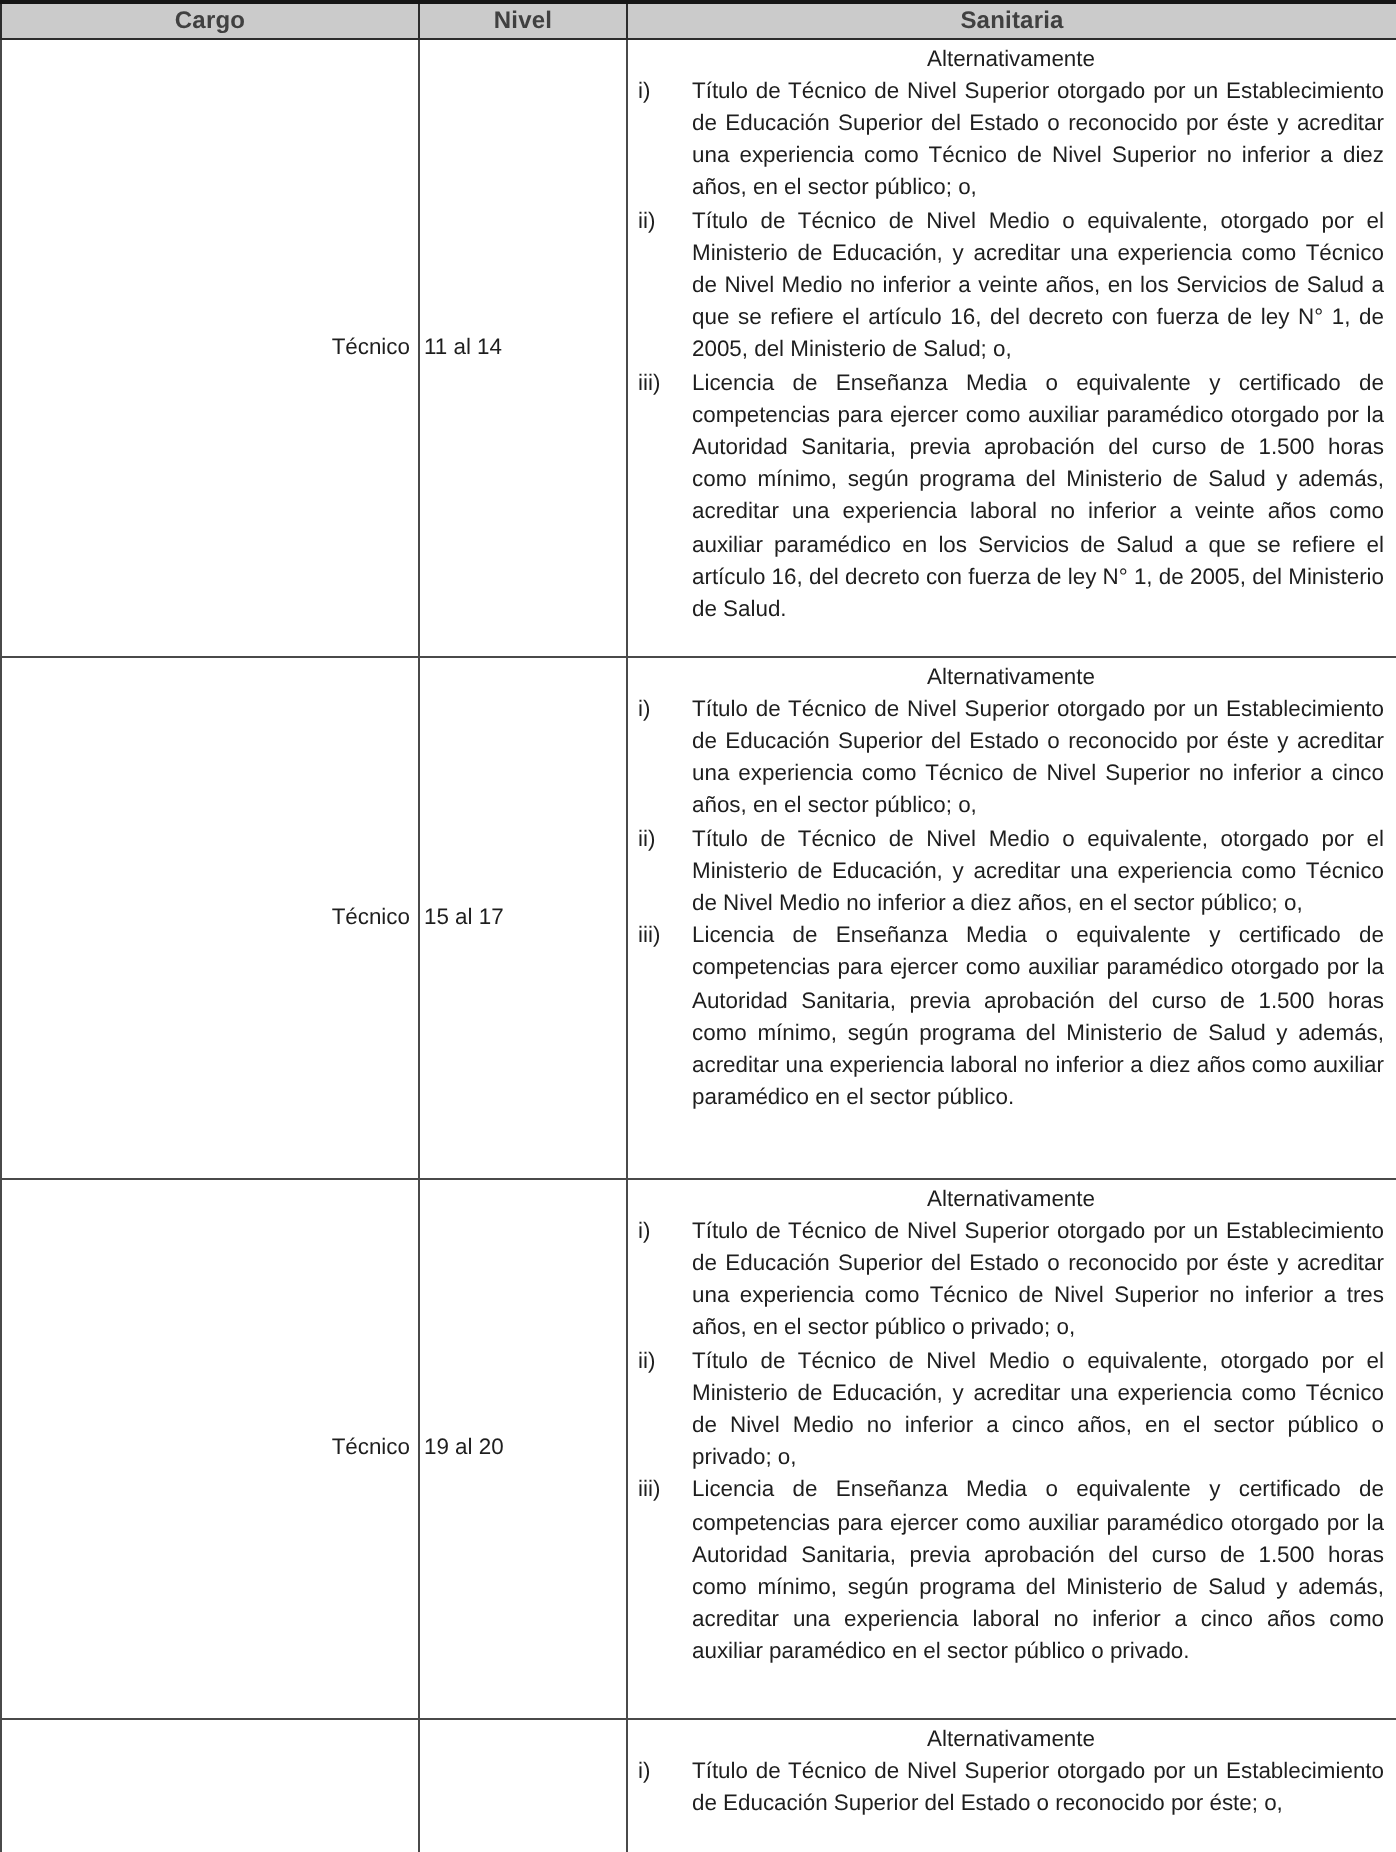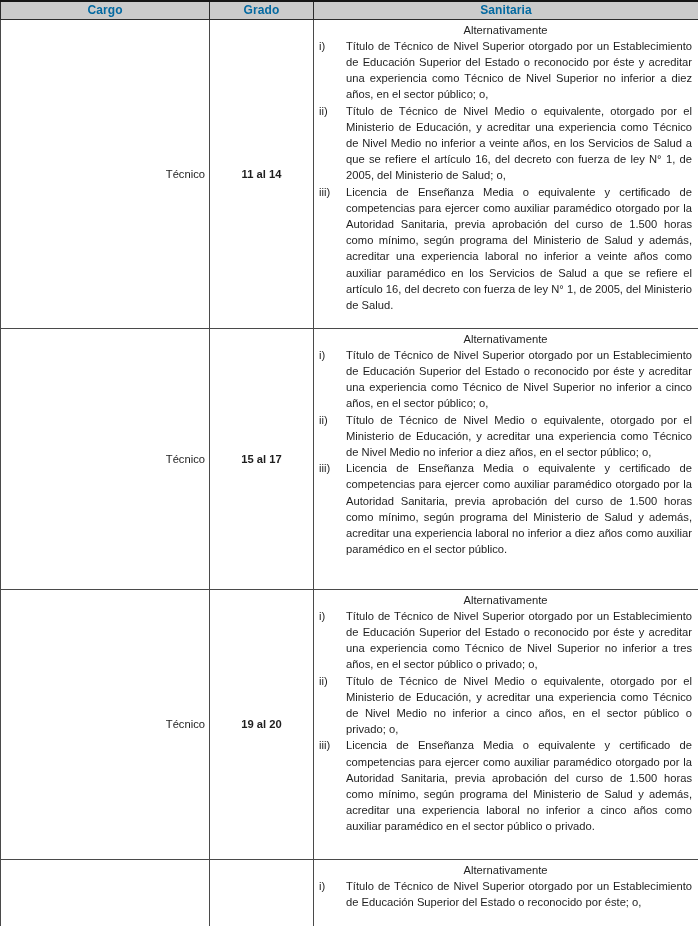--- a/index.html
+++ b/index.html
@@ -23,40 +23,39 @@
   col.c-grado { width: 104px; }
   col.c-req   { width: 385px; }
 
   th {
     background: #cbcbcb;
     border: 1px solid #2c2c2c;
     border-top: 2px solid #161616;
     height: 18px;
     font-size: 12px;
     font-weight: bold;
-    color: #0369a1;
+    color: #404040;
     padding: 1px 2px;
     text-align: center;
     vertical-align: middle;
     letter-spacing: 0.1px;
   }
   td {
     border: 1px solid #4a4a4a;
     font-size: 11.2px;
   }
   td.cell-cargo {
     vertical-align: middle;
     text-align: right;
     padding: 2px 4px 2px 7px;
   }
   td.cell-grado {
     vertical-align: middle;
-    text-align: center;
+    text-align: left;
     padding: 2px 2px;
-    font-weight: bold;
   }
   td.cell-req {
     vertical-align: top;
     padding: 2px 6px 4px 5px;
     line-height: 16.2px;
   }
   tr.r0 > td { height: 309px; }
   tr.r1 > td { height: 261px; }
   tr.r2 > td { height: 270px; }
   tr.r3 > td { height: 140px; }
@@ -72,21 +71,21 @@
 <div class="page">
   <table class="doc-table">
     <colgroup>
       <col class="c-cargo">
         <col class="c-grado">
         <col class="c-req">
     </colgroup>
     <thead>
       <tr>
         <th>Cargo</th>
-        <th>Grado</th>
+        <th>Nivel</th>
         <th>Sanitaria</th>
       </tr>
     </thead>
     <tbody id="tbody">
   <tr class="r0">
     <td class="cell-cargo">
       <span>Técnico</span>
     </td>
     <td class="cell-grado">
       <span>11 al 14</span>

